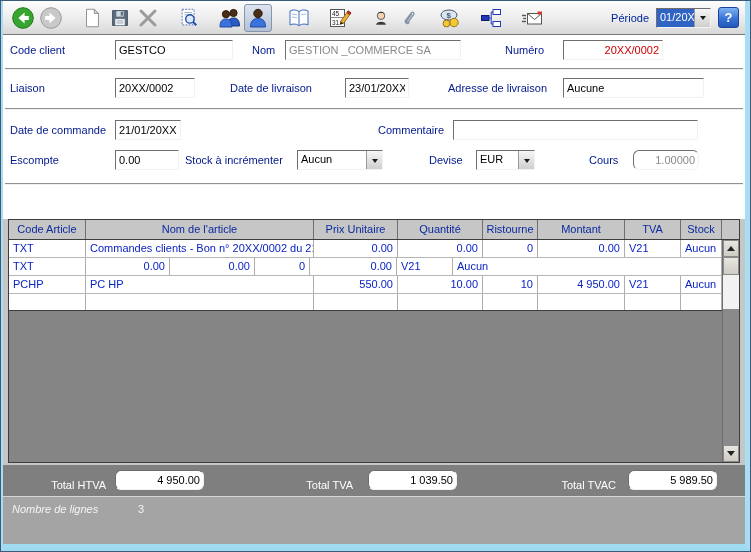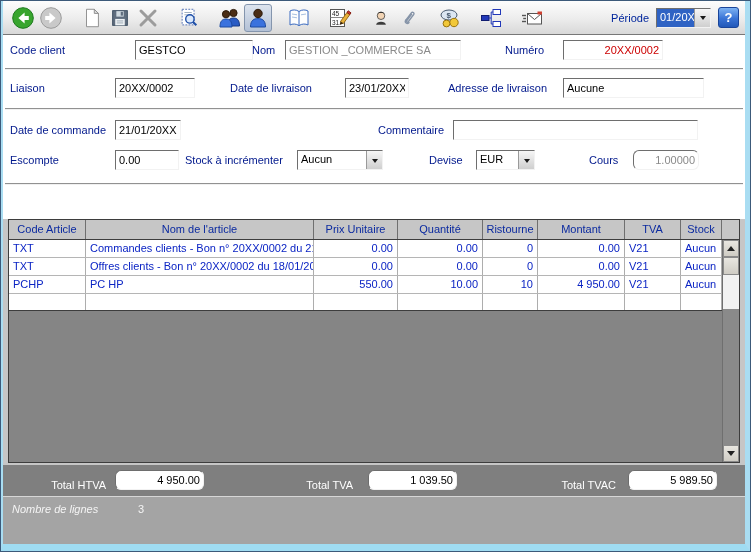--- a/index.html
+++ b/index.html
@@ -288,21 +288,21 @@
           <div class="cbtn">
               <span class="arr-dn"></span>
             </div>
         </div>
         <div class="help-btn">?</div>
       </div>
     </div>
 
     <div class="formarea">
       <span class="lbl" style="left:7px;top:9px">Code client</span>
-      <input class="fld" style="left: 112px; top: 5px; width: 118px; margin-left: 20px;" value="GESTCO">
+      <input class="fld" style="left: 112px; top: 5px; width: 118px;" value="GESTCO">
       <span class="lbl" style="left:249px;top:9px">Nom</span>
       <input class="fld dis" style="left: 282px; top: 5px; width: 176px;" value="GESTION _COMMERCE SA">
       <span class="lbl" style="left:502px;top:9px">Numéro</span>
       <input class="fld red" style="left: 560px; top: 5px; width: 100px;" value="20XX/0002">
 
       <div class="groove" style="top:33px"></div>
 
       <span class="lbl" style="left:7px;top:47px">Liaison</span>
       <input class="fld" style="left: 112px; top: 43px; width: 80px;" value="20XX/0002">
       <span class="lbl" style="left:227px;top:47px">Date de livraison</span>
@@ -359,21 +359,20 @@
               <div class="cell c1">Commandes clients - Bon n° 20XX/0002 du 21</div>
               <div class="cell c2 num">0.00</div>
               <div class="cell c3 num">0.00</div>
               <div class="cell c4 num">0</div>
               <div class="cell c5 num">0.00</div>
               <div class="cell c6">V21</div>
               <div class="cell c7">Aucun</div>
             </div>
             <div class="trow">
               <div class="cell c0">TXT</div>
-              <div class="cell c1">Offres clients - Bon n° 20XX/0002 du 18/01/20</div>
               <div class="cell c2 num">0.00</div>
               <div class="cell c3 num">0.00</div>
               <div class="cell c4 num">0</div>
               <div class="cell c5 num">0.00</div>
               <div class="cell c6">V21</div>
               <div class="cell c7">Aucun</div>
             </div>
             <div class="trow">
               <div class="cell c0">PCHP</div>
               <div class="cell c1">PC HP</div>

